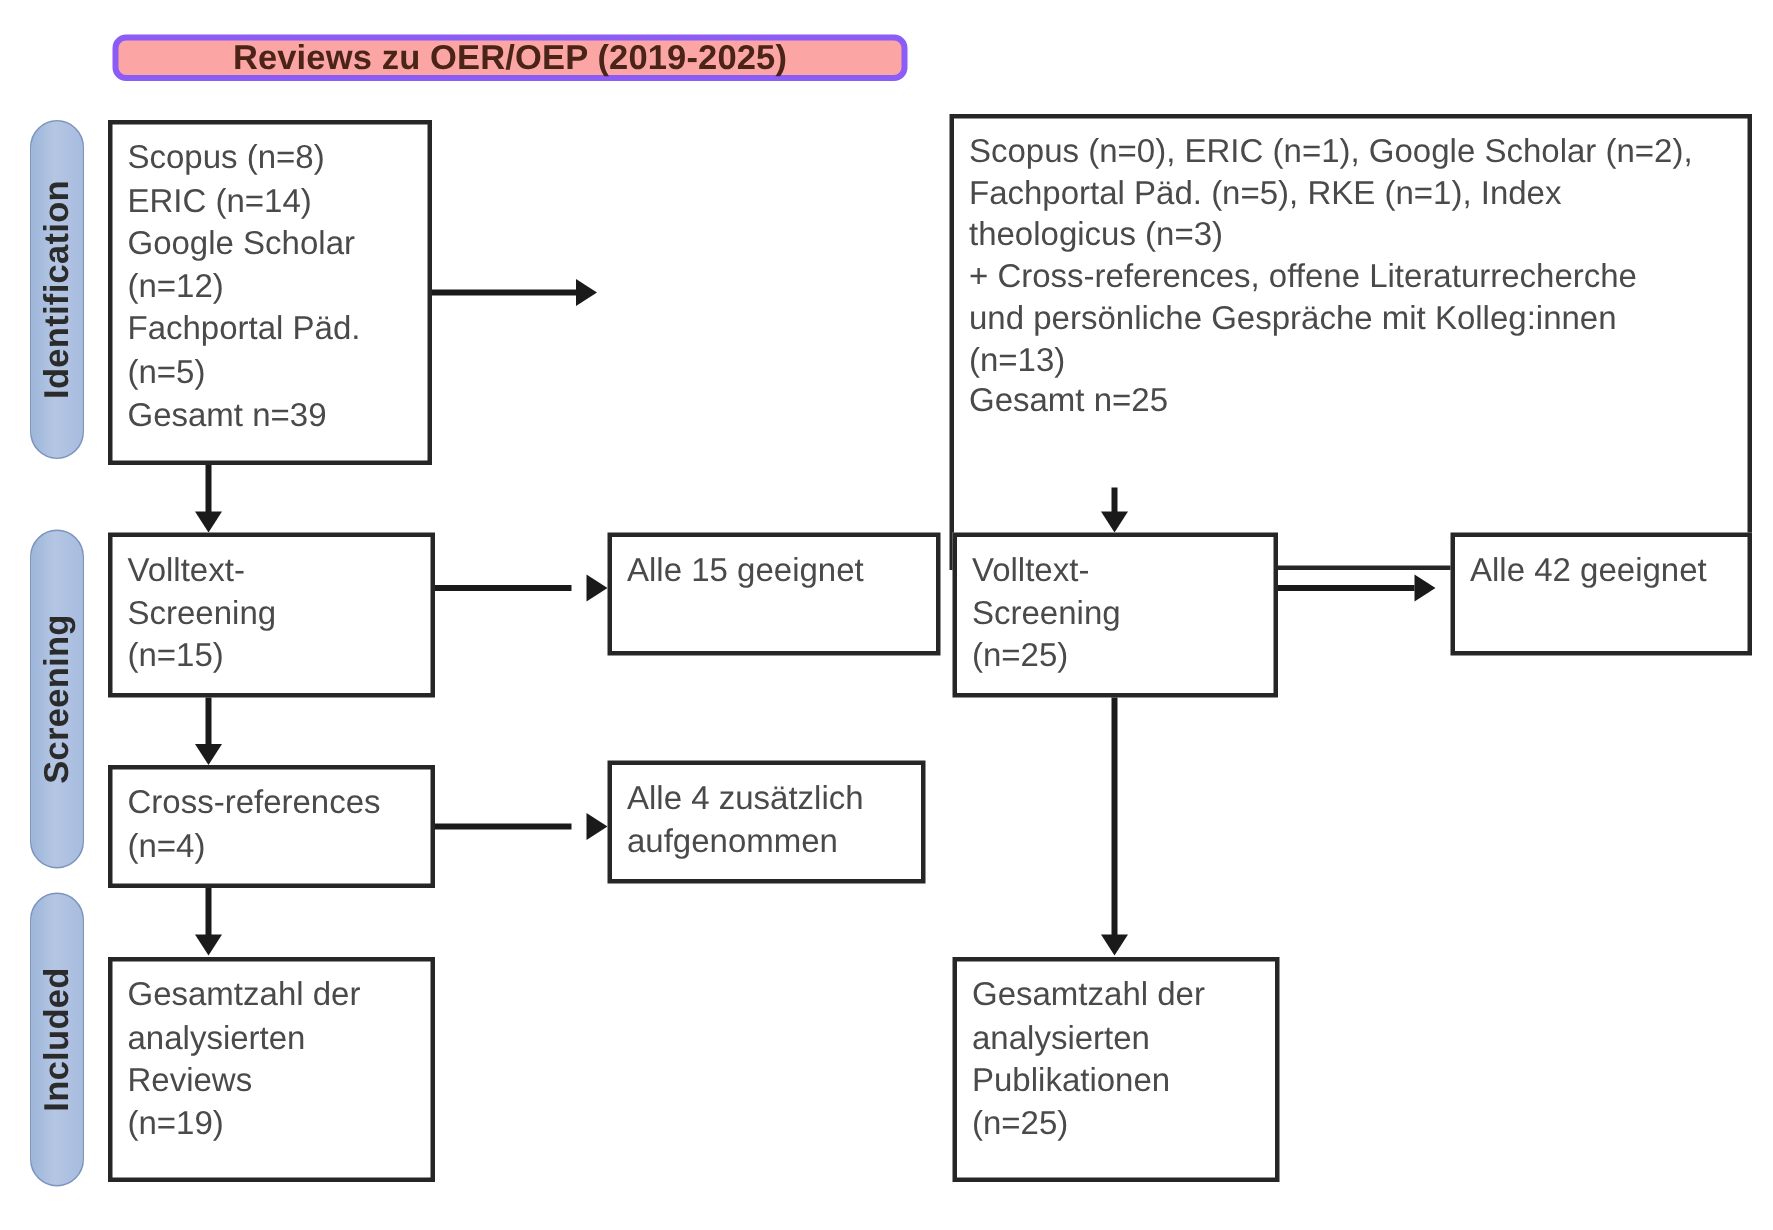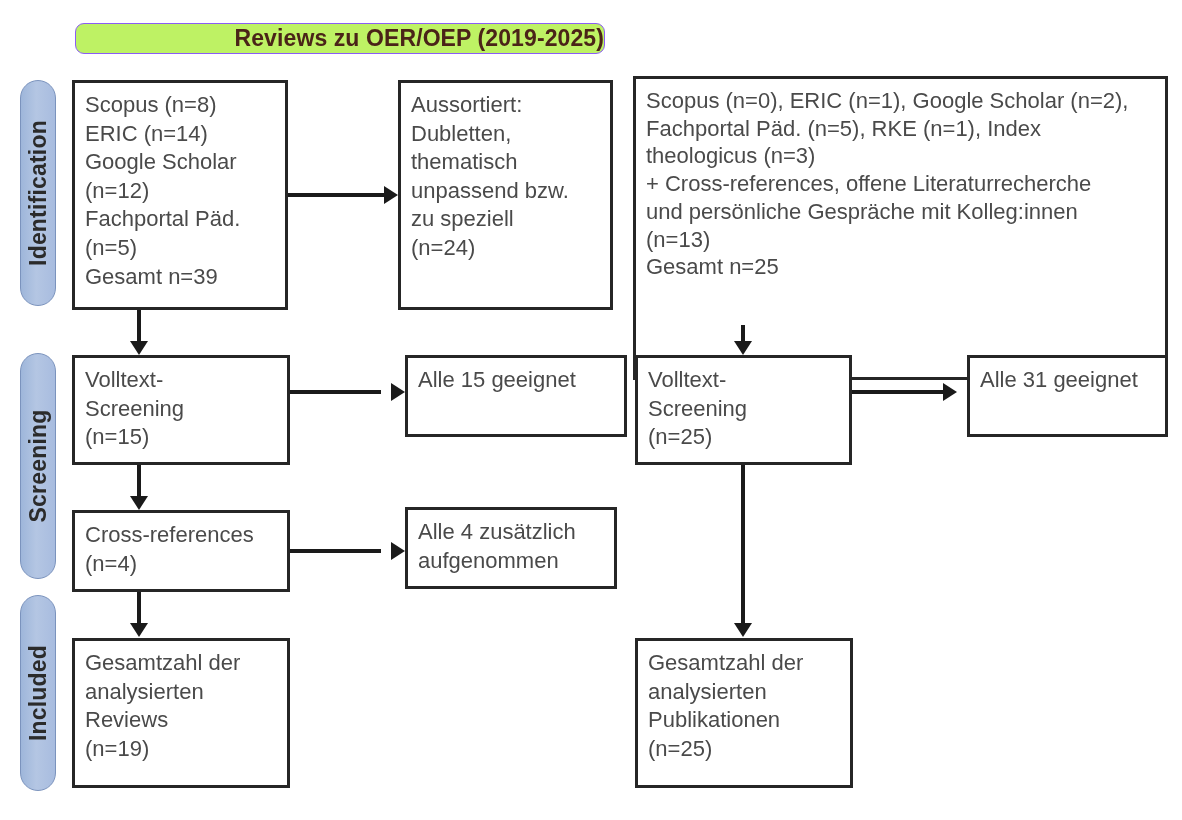--- a/index.html
+++ b/index.html
@@ -35,27 +35,27 @@
     white-space: nowrap;
     font-size: 23px;
     font-weight: bold;
     color: #2b2b2b;
     letter-spacing: 0.2px;
   }
 
   
   .col-header {
     position: absolute;
-    background: #bef264;
-    border: 1px solid #8b5cf6;
+    background: #fca5a5;
+    border: 4px solid #8b5cf6;
     border-radius: 9px;
     box-sizing: border-box;
     display: flex;
     align-items: center;
-    justify-content: flex-end;
+    justify-content: center;
     color: #4a2418;
     font-weight: bold;
     font-size: 23px;
     letter-spacing: 0.1px;
   }
 
   
   .flow-box {
     position: absolute;
     background: #ffffff;
@@ -120,26 +120,20 @@
 ERIC (n=14)
 Google Scholar
 (n=12)
 Fachportal Päd.
 (n=5)
 Gesamt n=39</div>
 
   <div class="conn conn-h" style="left:288px; top:193px; width:96px;"></div>
   <div class="arrow-right" style="left:384px; top:186px;"></div>
 
-  <div class="flow-box" style="left:398px; top:80px; width:215px; height:230px;">Aussortiert:
-Dubletten,
-thematisch
-unpassend bzw.
-zu speziell
-(n=24)</div>
 
   <div class="conn conn-v" style="left:137px; top:310px; width:4px; height:32px;"></div>
   <div class="arrow-down" style="left:130px; top:341px;"></div>
 
   <div class="flow-box" style="left:72px; top:355px; width:218px; height:110px;">Volltext-
 Screening
 (n=15)</div>
 
   <div class="conn conn-h" style="left:290px; top:390px; width:91px;"></div>
   <div class="arrow-right" style="left:391px; top:383px;"></div>
@@ -177,21 +171,21 @@
   <div class="conn conn-v" style="left:741px; top:325px; width:4px; height:17px;"></div>
   <div class="arrow-down" style="left:734px; top:341px;"></div>
 
   <div class="flow-box" style="left:635px; top:355px; width:217px; height:110px;">Volltext-
 Screening
 (n=25)</div>
 
   <div class="conn conn-h" style="left:852px; top:390px; width:91px;"></div>
   <div class="arrow-right" style="left:943px; top:383px;"></div>
 
-  <div class="flow-box" style="left:967px; top:355px; width:201px; height:82px;">Alle 31 geeignet</div>
+  <div class="flow-box" style="left:967px; top:355px; width:201px; height:82px;">Alle 42 geeignet</div>
 
   <div class="conn conn-v" style="left:741px; top:465px; width:4px; height:159px;"></div>
   <div class="arrow-down" style="left:734px; top:623px;"></div>
 
   <div class="flow-box" style="left:635px; top:638px; width:218px; height:150px;">Gesamtzahl der
 analysierten
 Publikationen
 (n=25)</div>
 
 </div>

